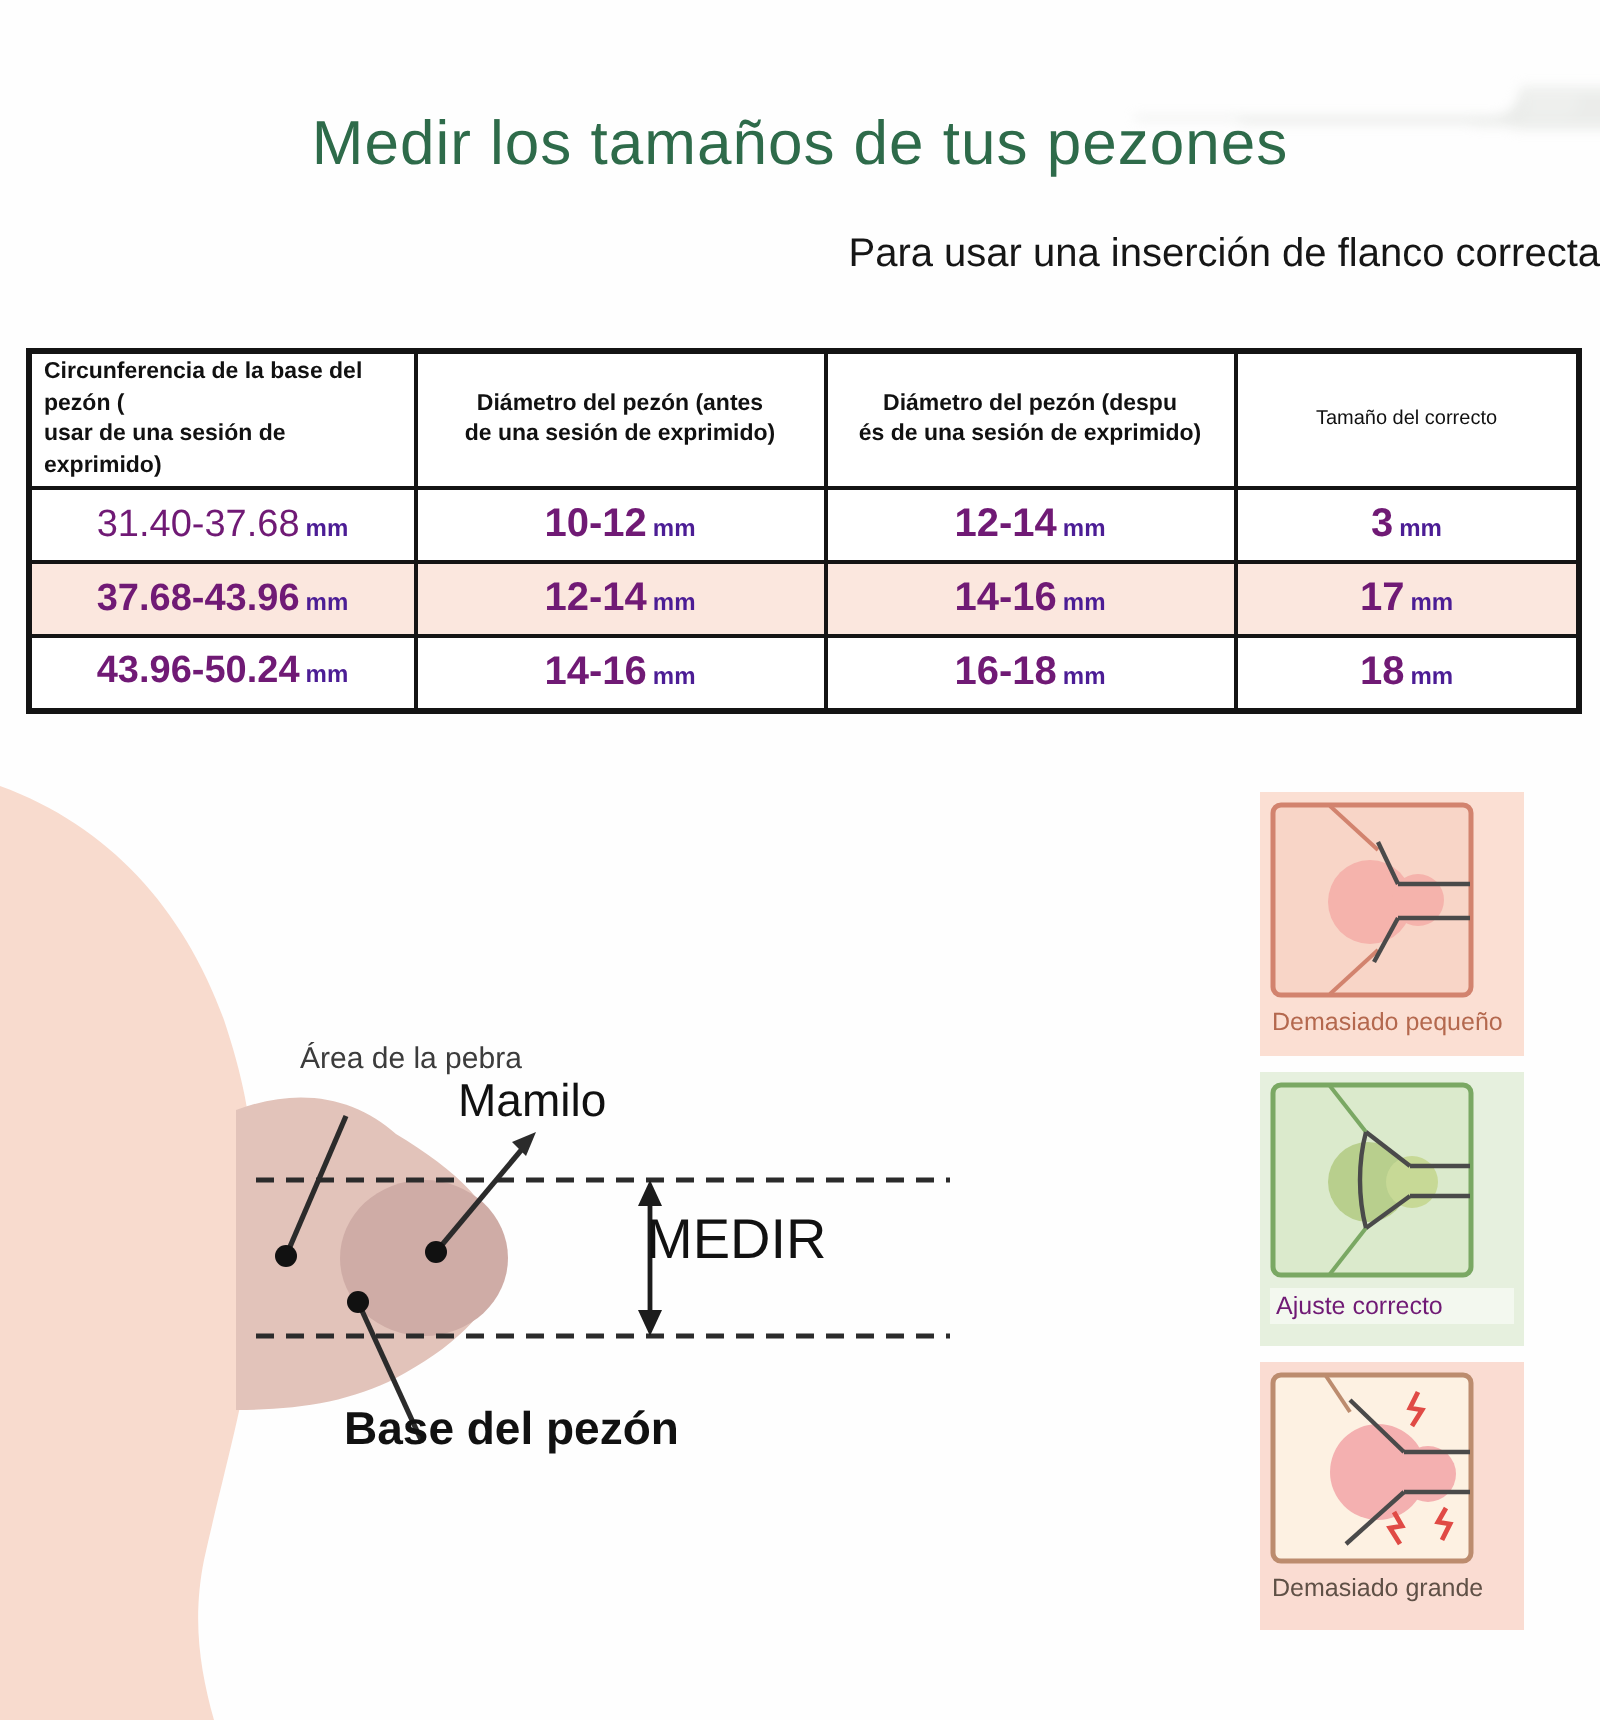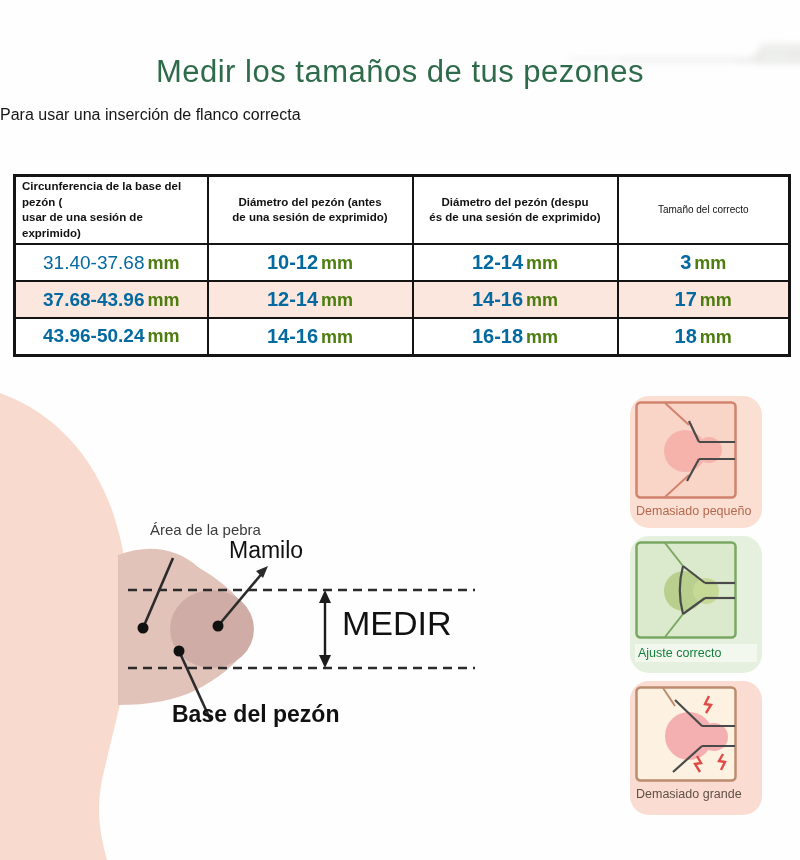--- a/index.html
+++ b/index.html
@@ -10,58 +10,58 @@
   
   .watermark { position:absolute; left:548px; top:32px; width:212px; height:26px;
                border-radius:13px; filter:blur(3px); opacity:.5;
                background:transparent;
                box-shadow: 10px 8px 0 -6px #d6d9d5, 34px 6px 0 -5px #dfe2de,
                            62px 9px 0 -5px #d9dcd8, 92px 7px 0 -4px #e2e5e1,
                            122px 9px 0 -5px #d9dcd8, 150px 8px 0 -5px #dfe2de,
                            178px 11px 0 -6px #d6d9d5, 198px 14px 0 -7px #e2e5e1; }
   .title { position:absolute; left:0; top:54px; width:800px; text-align:center;
            font-size:31px; letter-spacing:.5px; color:#2e6b4a; }
-  .subtitle { position:absolute; left:0; top:106px; width:800px; text-align:left;
-              font-size:16px; color:#161616; }
+  .subtitle { position:absolute; left:0; top:116px; width:800px; text-align:right;
+              font-size:20px; color:#161616; }
 
   
   .size-table { position:absolute; left:13px; top:174px; width:775px;
                 border-collapse:collapse; table-layout:fixed; background:#fff; }
   .size-table col.c1 { width:193px; } .size-table col.c2 { width:205px; }
   .size-table col.c3 { width:205px; } .size-table col.c4 { width:172px; }
   .size-table th, .size-table td { border:2.5px solid #141414;margin-left:32px; }
   .size-table { border:3px solid #141414; }
   .size-table th { height:60px; font-size:11.5px; font-weight:700; line-height:1.35;
                    text-align:center; padding:2px 4px; color:#111; }
   .size-table th.left { text-align:left; padding-left:6px; }
   .size-table th.small { font-size:10px; font-weight:400; }
   .size-table td { height:37px; text-align:center; vertical-align:middle; padding:0; }
   tr.hl td { background:#fbe7de; }
-  .val { font-size:20px; font-weight:700; color:#0369a1;text-align:center; }
+  .val { font-size:20px; font-weight:700; color:#701a75;text-align:center; }
   .val.light { font-weight:400; }
   .circ .val { font-size:19px; }
-  .unit { font-size:18px; font-weight:600; color:#4d7c0f; margin-left:3px; }
+  .unit { font-size:12px; font-weight:600; color:#4c1d95; margin-left:3px; }
 
   
   .diagram-svg { position:absolute; left:0; top:385px; }
   .lbl { position:absolute; color:#111; white-space:nowrap; }
   .lbl-areola { left:150px; top:521px; font-size:15px; color:#3c3c3c; }
   .lbl-mamilo { left:229px; top:537px; font-size:23px; }
-  .lbl-medir  { left:342px; top:604px; font-size:34px;text-align:right; }
+  .lbl-medir  { left:323px; top:604px; font-size:28px;text-align:right; }
   .lbl-base   { left:172px; top:701px; font-size:23px;font-weight:bold; }
 
   
-  .card { position:absolute; left:630px; width:132px; padding:5px 5px 4px 5px;border-radius:19px; }
+  .card { position:absolute; left:630px; width:132px; padding:5px 5px 4px 5px; }
   .card-1 { top:396px; height:132px; background:#fbdfd3; }
   .card-2 { top:536px; height:137px; background:#e6f0de; }
   .card-3 { top:681px; height:134px; background:#fadcd2; }
   .card svg { display:block; }
   .caption { font-size:12.5px; margin-top:5px; padding-left:1px; white-space:nowrap; }
   .card-1 .caption { color:#b4684e; }
-  .card-2 .caption { color:#15803d; background:rgba(255,255,255,.5); padding:2px 3px; }
+  .card-2 .caption { color:#701a75; background:rgba(255,255,255,.5); padding:2px 3px; }
   .card-3 .caption { color:#5f5046; }
 </style>
 </head>
 <body>
 
 <div class="stage">
 
   <div class="watermark"></div>
 
   <div class="title">Medir los tamaños de tus pezones</div>

